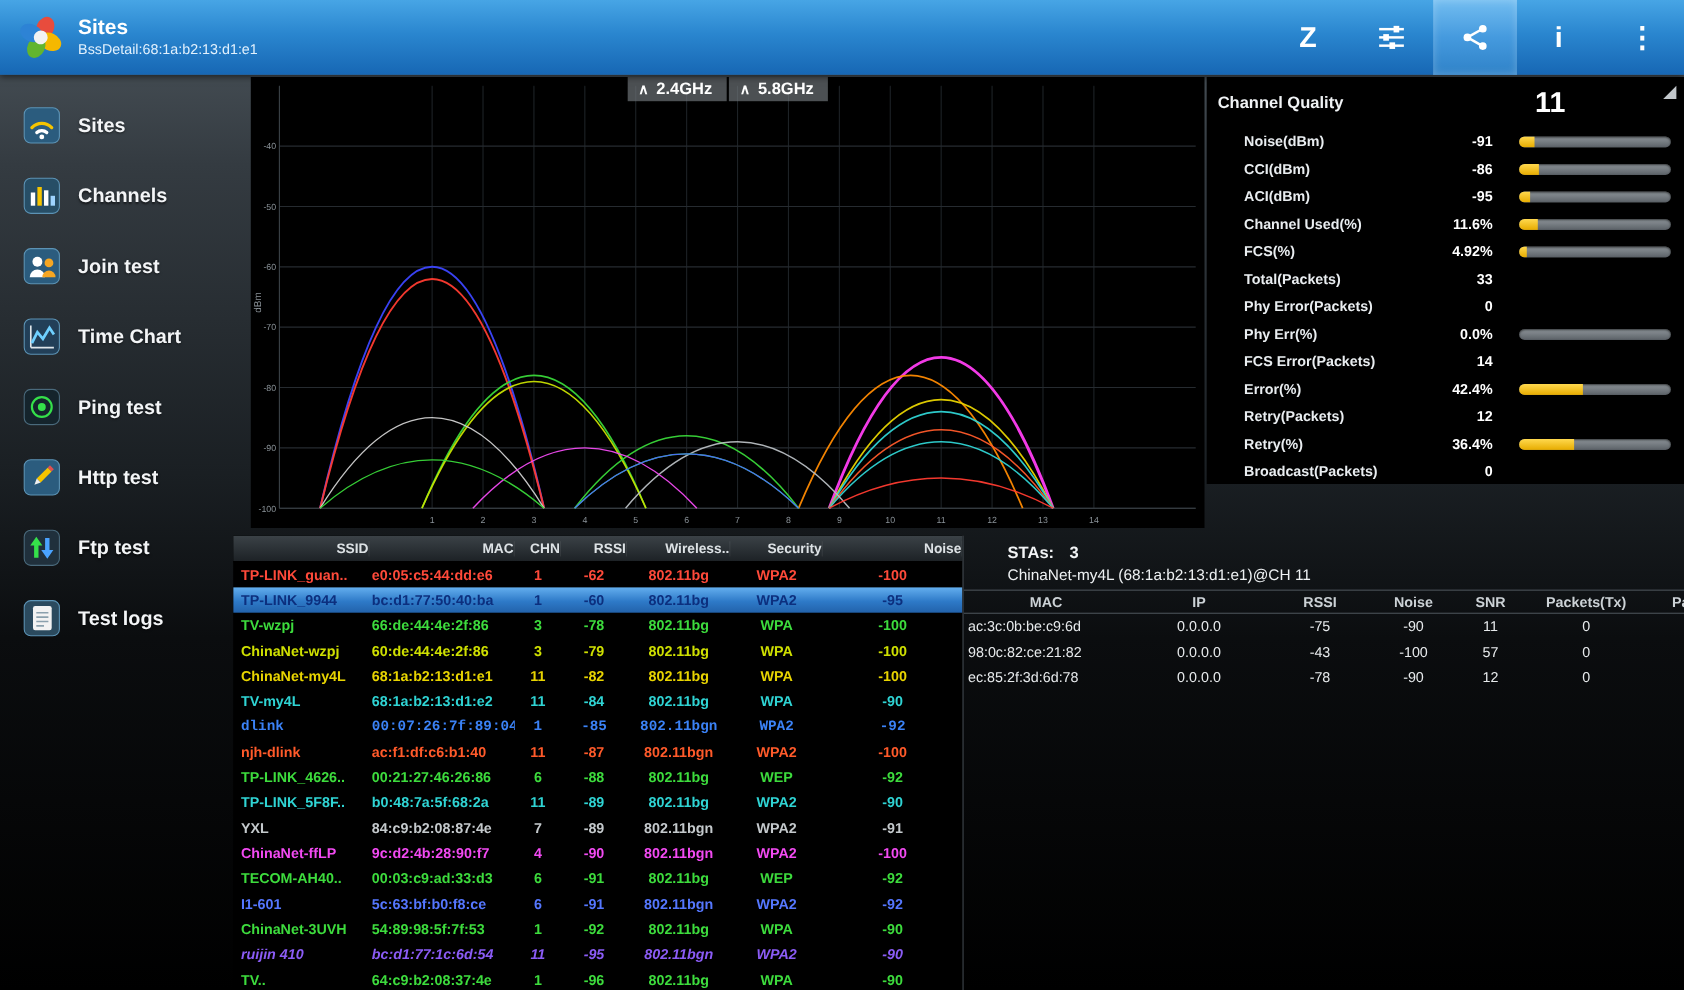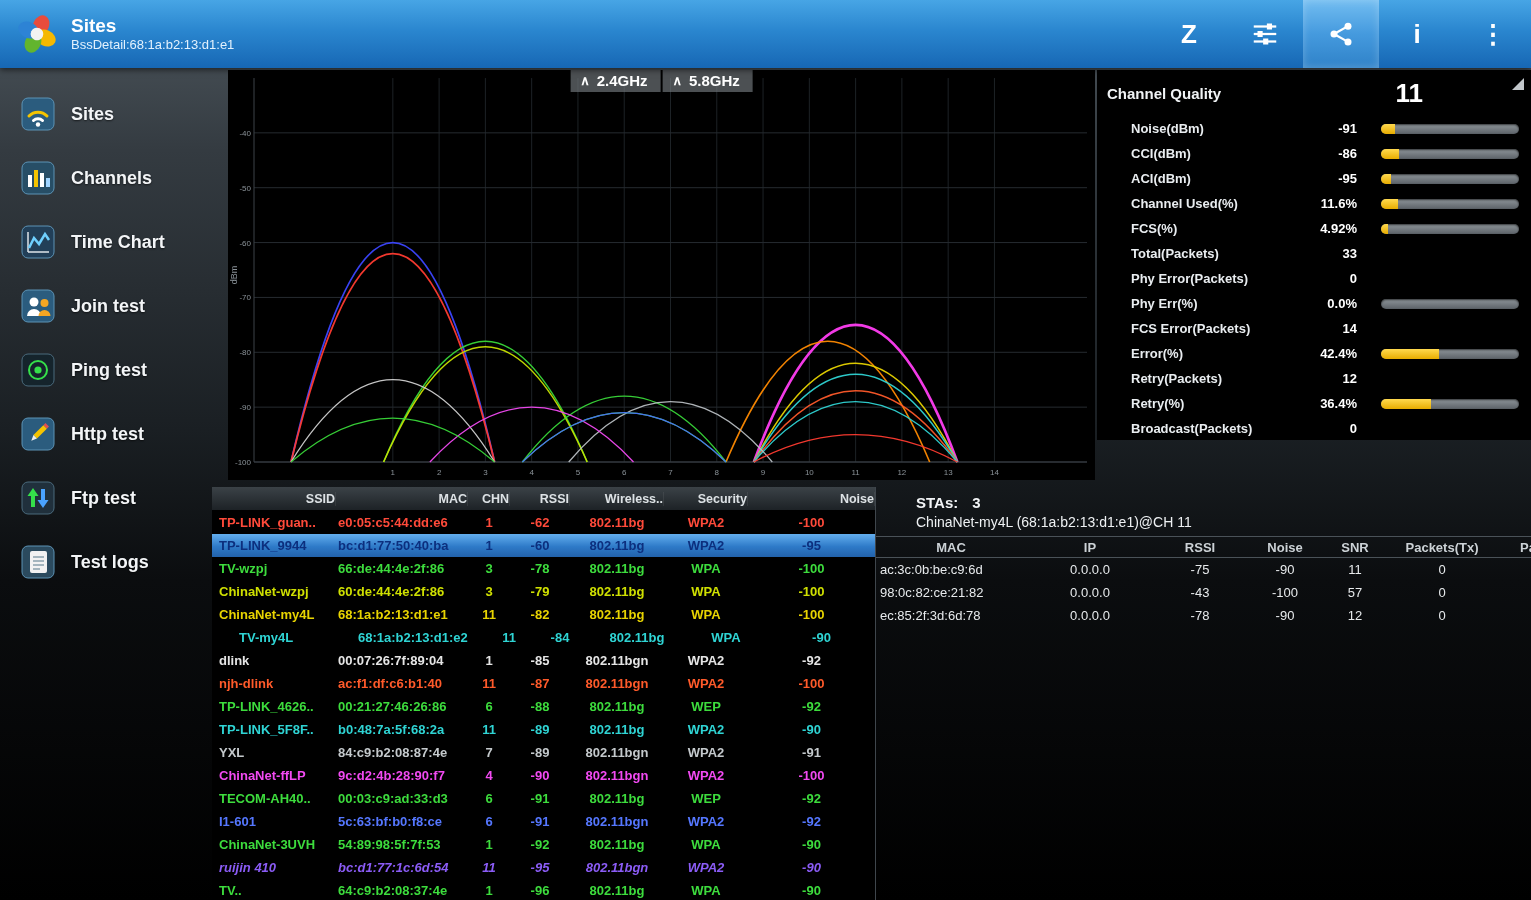--- a/index.html
+++ b/index.html
@@ -159,39 +159,39 @@
             <rect x="13" y="9" width="4" height="17" fill="#f5c400"></rect>
             <rect x="19" y="12" width="4" height="14" fill="#fff"></rect>
             <rect x="25" y="17" width="4" height="9" fill="#9fd4ff"></rect>
           </svg>
         </span>
         <span class="sb-label">Channels</span>
       </div>
       <div class="sb-item">
         <span class="sb-icon">
           <svg viewBox="0 0 34 34" width="34" height="34">
-            <rect x="1" y="1" width="32" height="32" rx="6" fill="#223f58" stroke="#5c93b5"></rect>
-            <line x1="7" y1="27" x2="28" y2="27" stroke="#dfe6ea" stroke-width="1.5"></line>
-            <line x1="7" y1="7" x2="7" y2="27" stroke="#dfe6ea" stroke-width="1.5"></line>
-            <polyline points="8,23 13,13 18,19 24,9 28,15" stroke="#6fd0ff" stroke-width="2.5" fill="none"></polyline>
-          </svg>
-        </span>
-        <span class="sb-label">Time Chart</span>
-      </div>
-      <div class="sb-item">
-        <span class="sb-icon">
-          <svg viewBox="0 0 34 34" width="34" height="34">
             <rect x="1" y="1" width="32" height="32" rx="6" fill="#2b5c7e" stroke="#5c93b5"></rect>
             <circle cx="13" cy="13" r="4.5" fill="#fff"></circle>
             <path d="M6 27 a7 7 0 0 1 14 0 z" fill="#fff"></path>
             <circle cx="23.5" cy="14" r="4" fill="#f5a623"></circle>
             <path d="M17.5 27 a6 6 0 0 1 12 0 z" fill="#f5a623"></path>
           </svg>
         </span>
         <span class="sb-label">Join test</span>
+      </div>
+      <div class="sb-item">
+        <span class="sb-icon">
+          <svg viewBox="0 0 34 34" width="34" height="34">
+            <rect x="1" y="1" width="32" height="32" rx="6" fill="#223f58" stroke="#5c93b5"></rect>
+            <line x1="7" y1="27" x2="28" y2="27" stroke="#dfe6ea" stroke-width="1.5"></line>
+            <line x1="7" y1="7" x2="7" y2="27" stroke="#dfe6ea" stroke-width="1.5"></line>
+            <polyline points="8,23 13,13 18,19 24,9 28,15" stroke="#6fd0ff" stroke-width="2.5" fill="none"></polyline>
+          </svg>
+        </span>
+        <span class="sb-label">Time Chart</span>
       </div>
       <div class="sb-item">
         <span class="sb-icon">
           <svg viewBox="0 0 34 34" width="34" height="34">
             <rect x="1" y="1" width="32" height="32" rx="6" fill="#15242c" stroke="#4a6a7c"></rect>
             <circle cx="17" cy="17" r="9" fill="none" stroke="#35e04a" stroke-width="2"></circle>
             <circle cx="17" cy="17" r="3.6" fill="#35e04a"></circle>
           </svg>
         </span>
         <span class="sb-label">Ping test</span>
@@ -480,30 +480,30 @@
         </div>
         <div class="nt-row" style="color: rgb(232, 212, 0);">
           <span class="nt-c c0">ChinaNet-my4L</span>
           <span class="nt-c c1">68:1a:b2:13:d1:e1</span>
           <span class="nt-c c2">11</span>
           <span class="nt-c c3">-82</span>
           <span class="nt-c c4">802.11bg</span>
           <span class="nt-c c5">WPA</span>
           <span class="nt-c c6">-100</span>
         </div>
-        <div class="nt-row" style="color: rgb(47, 212, 212); margin-left: 20px;">
+        <div class="nt-row" style="color: rgb(47, 212, 212);">
           <span class="nt-c c0">TV-my4L</span>
           <span class="nt-c c1">68:1a:b2:13:d1:e2</span>
           <span class="nt-c c2">11</span>
           <span class="nt-c c3">-84</span>
           <span class="nt-c c4">802.11bg</span>
           <span class="nt-c c5">WPA</span>
           <span class="nt-c c6">-90</span>
         </div>
-        <div class="nt-row" style="color: #e5e5e5;">
+        <div class="nt-row" style="color: #3b82f6; font-family: Liberation Mono, monospace;">
           <span class="nt-c c0">dlink</span>
           <span class="nt-c c1">00:07:26:7f:89:04</span>
           <span class="nt-c c2">1</span>
           <span class="nt-c c3">-85</span>
           <span class="nt-c c4">802.11bgn</span>
           <span class="nt-c c5">WPA2</span>
           <span class="nt-c c6">-92</span>
         </div>
         <div class="nt-row" style="color: rgb(255, 90, 42);">
           <span class="nt-c c0">njh-dlink</span>

